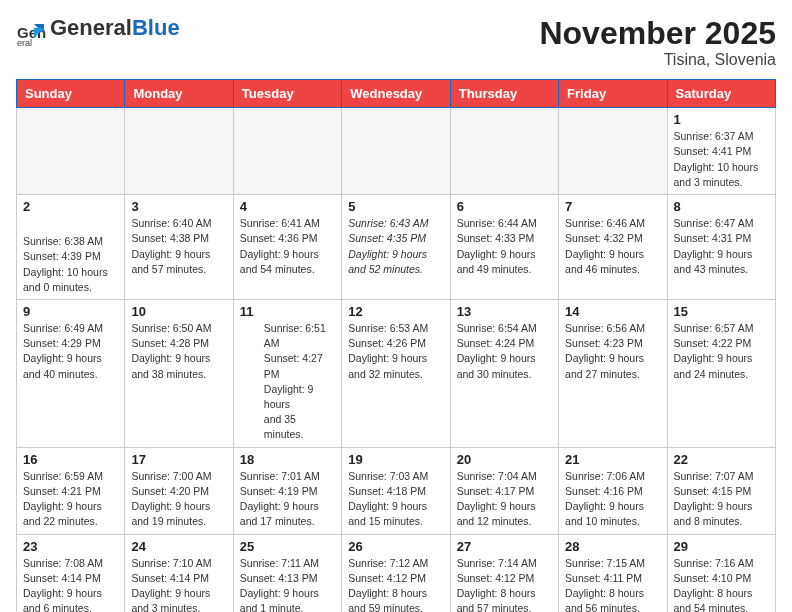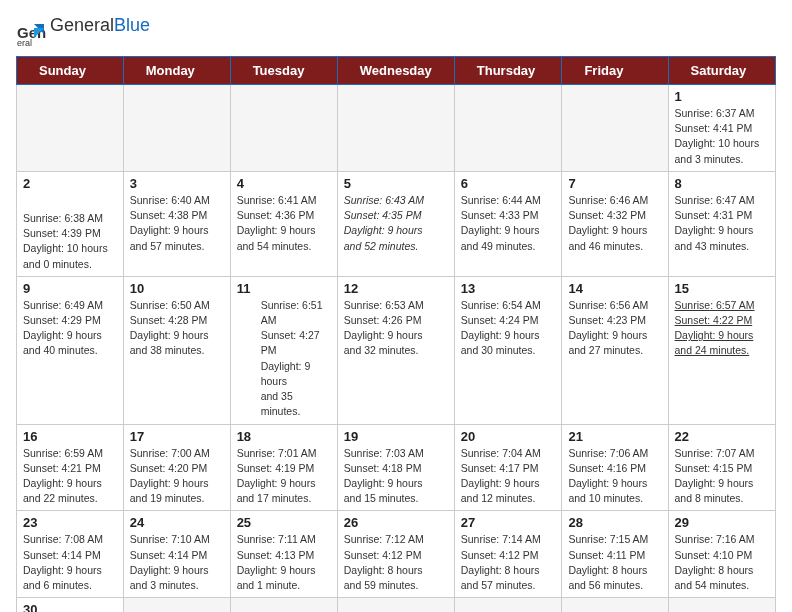--- a/index.html
+++ b/index.html
@@ -37,26 +37,26 @@
     .location-title {
       font-size: 16px;
       color: #444;
     }
     .calendar-table {
       width: 100%;
       border-collapse: collapse;
       border: 1px solid #ccc;
     }
     .calendar-table th {
-      background: #7f1d1d;
+      background: #ef4444;
       color: #fff;
       font-size: 13px;
       font-weight: bold;
       text-align: left;
-      padding: 6px 22px;
+      padding: 6px 8px;
       border: 1px solid #1a6abf;
     }
     .calendar-table td {
       vertical-align: top;
       border: 1px solid #ccc;
       padding: 4px 6px;
       width: 108px;
       min-height: 80px;
       background: #fff;
     }
@@ -86,26 +86,28 @@
 
 <div class="header-area">
   <div class="logo">
     <svg class="logo-icon" viewBox="0 0 30 30">
       <text x="1" y="22" font-size="15" font-weight="bold" fill="#333" font-family="Arial">Gen</text>
       <text x="1" y="30" font-size="9" fill="#333" font-family="Arial">eral</text>
       <polygon points="18,8 28,8 28,18" fill="#1a6abf"></polygon>
       <polygon points="18,12 28,12 18,22" fill="#1a9bdf"></polygon>
     </svg>
     <div>
-      <div style="font-size:18px;font-weight:normal;color:#333;line-height:1.1;">
+      <div style="font-size:22px;font-weight:bold;color:#333;line-height:1.1;">
         <span style="color:#333">General</span><span style="color:#1a6abf">Blue</span>
       </div>
     </div>
   </div>
   <div class="title-area">
+    <div class="month-title">November 2025</div>
+    <div class="location-title">Tisina, Slovenia</div>
   </div>
 </div>
 
 <table class="calendar-table">
   <thead>
     <tr>
       <th>Sunday</th>
       <th>Monday</th>
       <th>Tuesday</th>
       <th>Wednesday</th>
@@ -219,21 +221,21 @@
         </td>
         <td>
           <div class="day-number">14</div>
           <div class="day-info" style="white-space: pre-line;">Sunrise: 6:56 AM
 Sunset: 4:23 PM
 Daylight: 9 hours
 and 27 minutes.</div>
         </td>
         <td>
           <div class="day-number">15</div>
-          <div class="day-info" style="white-space: pre-line; text-decoration: underline;">Sunrise: 6:57 AM
+          <div class="day-info" style="white-space: pre-line;">Sunrise: 6:57 AM
 Sunset: 4:22 PM
 Daylight: 9 hours
 and 24 minutes.</div>
         </td>
       </tr>
       <tr>
         <td>
           <div class="day-number">16</div>
           <div class="day-info" style="white-space: pre-line;">Sunrise: 6:59 AM
 Sunset: 4:21 PM

